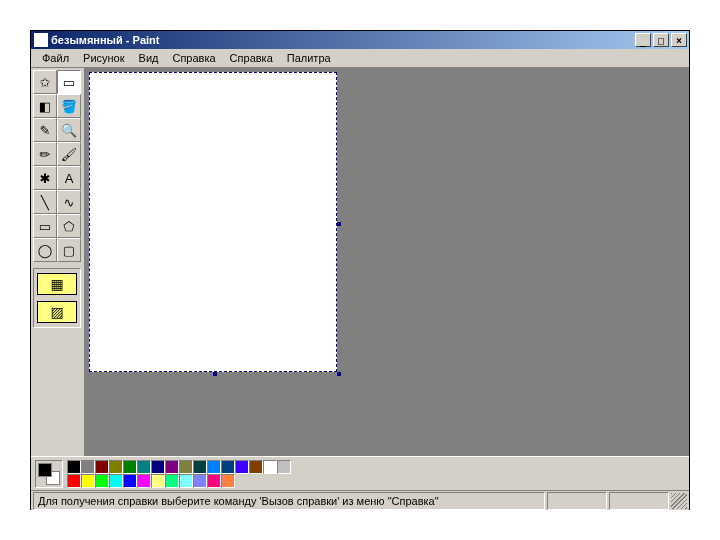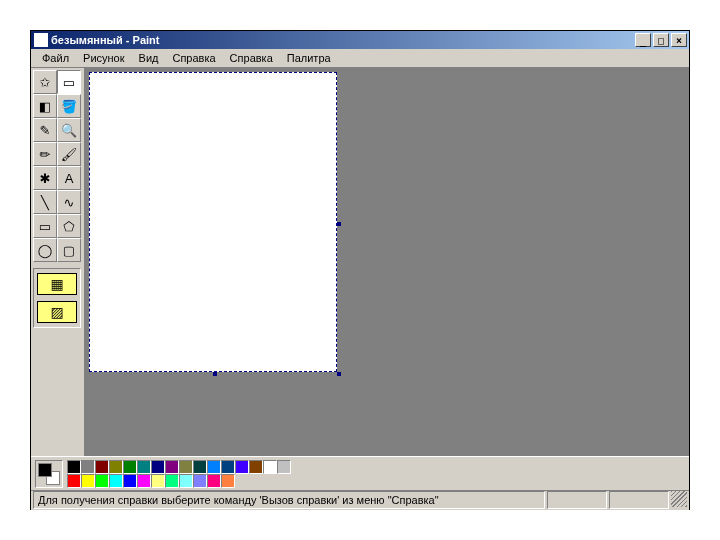--- a/index.html
+++ b/index.html
@@ -21,21 +21,21 @@
 .optbtn { width:40px; height:22px; background:#ffff80; border:1px solid #000; display:flex; align-items:center; justify-content:center; font-size:14px; }
 .canvasarea { flex:1; background:#808080; position:relative; overflow:hidden; }
 .canvas { position:absolute; left:4px; top:4px; width:248px; height:300px; background:#fff; border:1px dashed #000080; }
 .handle { position:absolute; width:4px; height:4px; background:#000080; }
 .colorarea { height:34px; background:#d4d0c8; display:flex; align-items:center; padding:2px 4px; border-top:1px solid #fff; }
 .curcolors { width:28px; height:28px; position:relative; border:1px solid #808080; border-right-color:#fff; border-bottom-color:#fff; background:#d4d0c8; margin-right:4px; }
 .fg { position:absolute; left:2px; top:2px; width:14px; height:14px; background:#000; border:1px solid #808080; z-index:2; }
 .bg { position:absolute; right:2px; bottom:2px; width:14px; height:14px; background:#fff; border:1px solid #808080; }
 .palette { display:flex; flex-wrap:wrap; width:224px; height:28px; }
 .swatch { width:14px; height:14px; border:1px solid #808080; border-right-color:#fff; border-bottom-color:#fff; cursor:pointer; }
-.statusbar { height:20px; background:#d4d0c8; display:flex; align-items:flex-start; border-top:1px solid #808080; }
+.statusbar { height:20px; background:#d4d0c8; display:flex; align-items:center; border-top:1px solid #808080; }
 .statuspane { height:18px; border:1px solid #808080; border-right-color:#fff; border-bottom-color:#fff; padding:2px 4px; display:flex; align-items:center; }
 .statuspane.main { flex:1; margin:0 2px; }
 .statuspane.small { width:60px; margin-right:2px; }
 .grip { width:16px; height:16px; background:repeating-linear-gradient(135deg,#808080 0 1px,transparent 1px 3px); margin-right:2px; }
 </style>
 </head>
 <body>
 
 <div class="window">
   <div class="titlebar">

